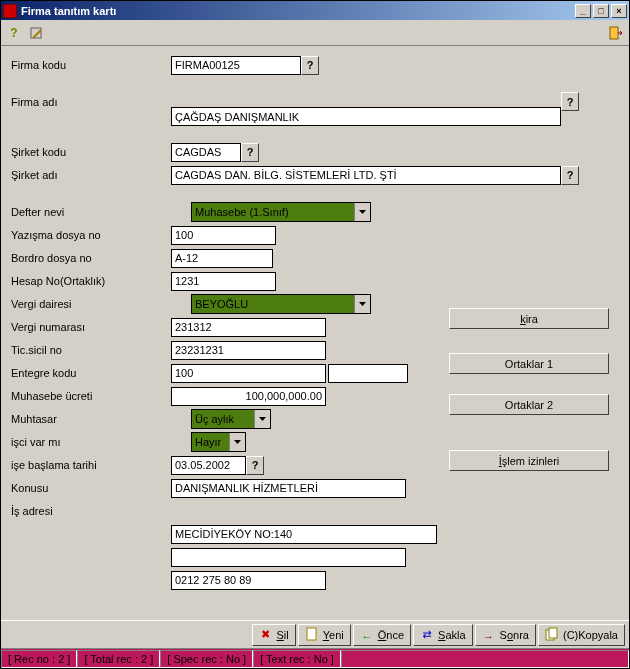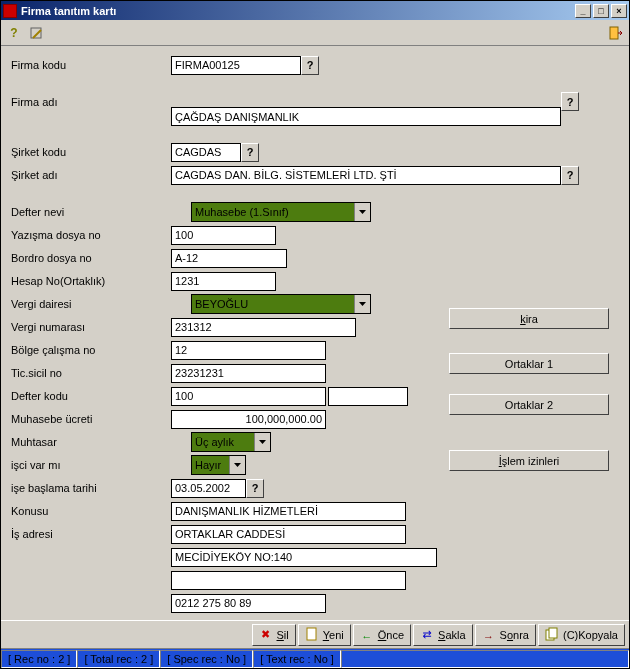--- a/index.html
+++ b/index.html
@@ -148,21 +148,21 @@
     border-bottom-color: #404040;
     display: flex; align-items: center;
     padding: 0 6px;
     font-size: 11px;
     gap: 4px;
   }
   .bt-btn .ico { width: 14px; text-align: center; }
   .statusbar {
     height: 20px;
     border-top: 1px solid #808080;
-    background: #1d4ed8;
+    background: #be185d;
     display: flex;
     align-items: center;
     font-size: 11px;
   }
   .status-cell {
     border: 1px solid #808080;
     border-top-color: #808080;
     border-left-color: #808080;
     border-right-color: #fff;
     border-bottom-color: #fff;
@@ -250,21 +250,21 @@
       </div>
     </div>
 
     <div class="row">
       <div class="label">Yazışma dosya no</div>
       <input class="input" style="width: 105px;" value="100">
     </div>
 
     <div class="row">
       <div class="label">Bordro dosya no</div>
-      <input class="input" style="width: 116px;" value="A-12">
+      <input class="input" style="width: 102px;" value="A-12">
     </div>
 
     <div class="row">
       <div class="label">Hesap No(Ortaklık)</div>
       <input class="input" style="width: 105px;" value="1231">
     </div>
 
     <div class="row">
       <div class="label">Vergi dairesi</div>
       <div class="combo" style="width:180px">
@@ -272,35 +272,31 @@
         <div class="combo-btn">
             <svg class="tri">
               <polygon points="0,0 7,0 3.5,4" fill="#000"></polygon>
             </svg>
           </div>
       </div>
     </div>
 
     <div class="row">
       <div class="label">Vergi numarası</div>
-      <input class="input" style="width: 185px;" value="231312">
-    </div>
-
-    <div class="row">
-      <div class="label">Bölge çalışma no</div>
-      <input class="input" style="width: 155px;" value="12">
-    </div>
+      <input class="input" style="width: 155px;" value="231312">
+    </div>
+
 
     <div class="row">
       <div class="label">Tic.sicil no</div>
       <input class="input" style="width: 155px;" value="23231231">
     </div>
 
     <div class="row">
-      <div class="label">Defter kodu</div>
+      <div class="label">Entegre kodu</div>
       <input class="input" style="width: 155px;" value="100">
       <input class="input" style="width: 80px; margin-left: 2px;">
     </div>
 
     <div class="row">
       <div class="label">Muhasebe ücreti</div>
       <input class="input right" style="width: 155px;" value="100,000,000.00">
     </div>
 
     <div class="row">
@@ -333,21 +329,20 @@
       <div class="lookup-btn">?</div>
     </div>
 
     <div class="row">
       <div class="label">Konusu</div>
       <input class="input" style="width: 235px;" value="DANIŞMANLIK HİZMETLERİ">
     </div>
 
     <div class="row">
       <div class="label">İş adresi</div>
-      <input class="input" style="width: 235px;" value="ORTAKLAR CADDESİ">
     </div>
     <div class="row">
       <div class="label"></div>
       <input class="input" style="width: 266px;" value="MECİDİYEKÖY NO:140">
     </div>
     <div class="row">
       <div class="label"></div>
       <input class="input" style="width: 235px;" value="">
     </div>
 

